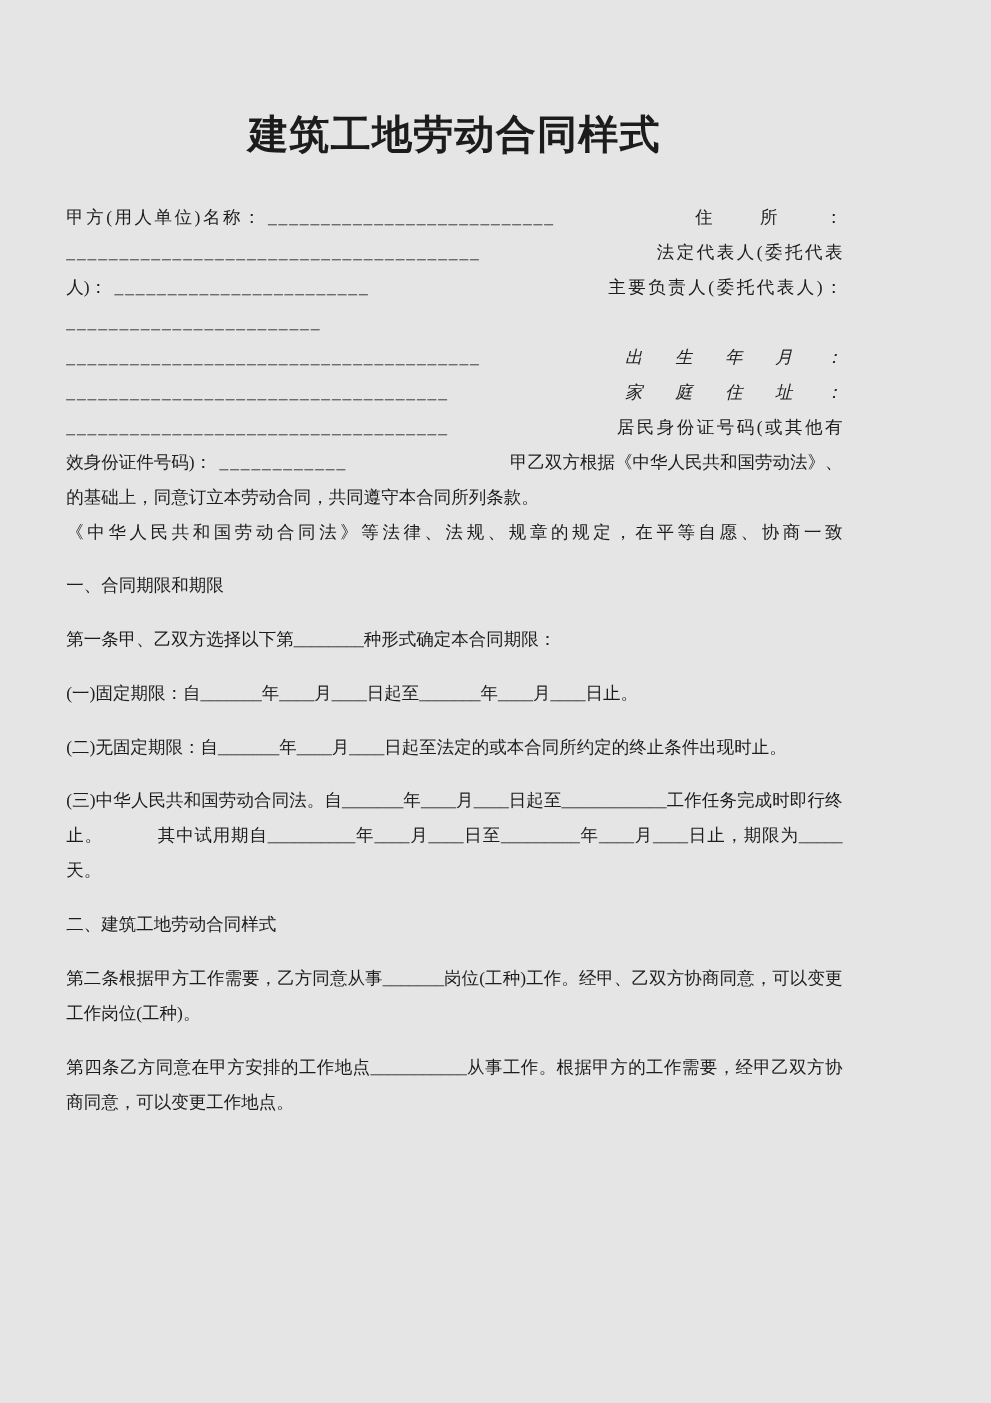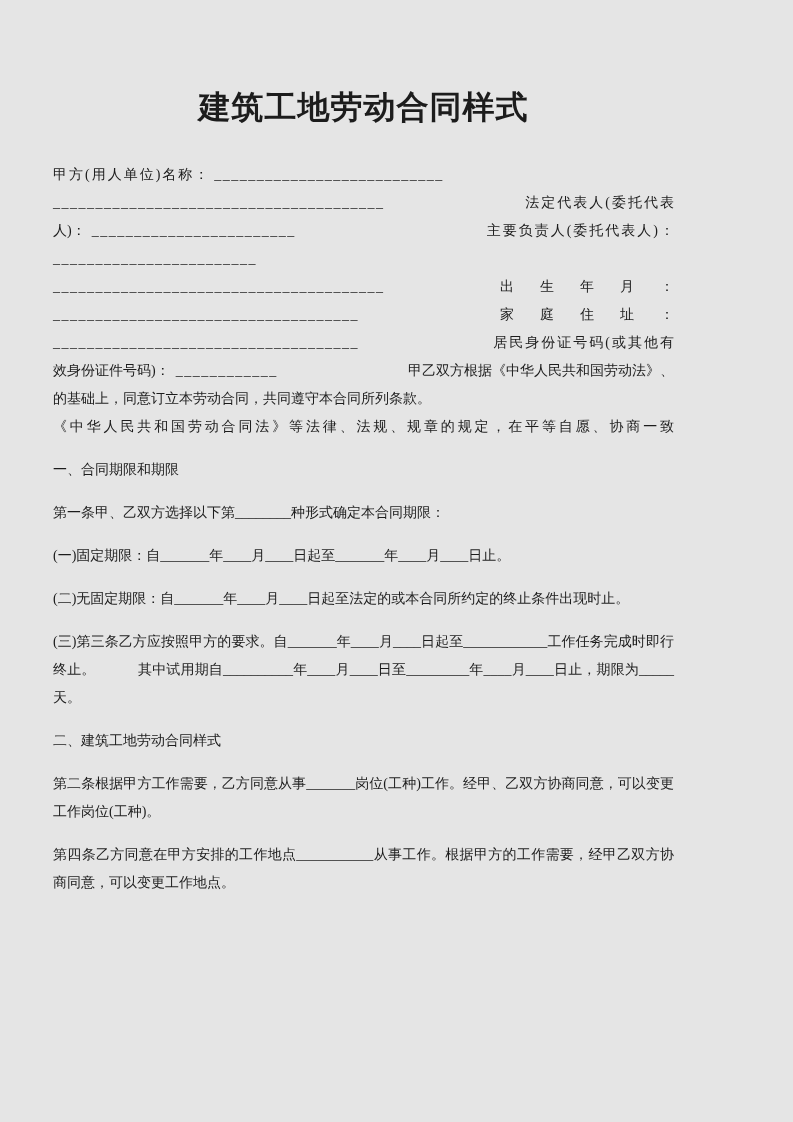--- a/index.html
+++ b/index.html
@@ -22,34 +22,35 @@
   .grp{white-space:nowrap;}
   .grp .blank{margin-left:6px;}
   .blank{letter-spacing:1.5px;color:#1c1c1c;}
   .itext{line-height:28px;}
   .just{text-align:justify;text-align-last:justify;}
   .para{margin:0 0 15px 0;line-height:28px;text-align:justify;}
   
   .lsa{letter-spacing:2px;margin-right:-2px;}
   .lsb{letter-spacing:6px;margin-right:-6px;}
   .lsc{letter-spacing:55px;margin-right:-55px;}
-  .lsd{letter-spacing:26px;margin-right:-26px;}
+  .lsd{letter-spacing:26px;margin-right:-26px;font-style:italic;}
   .lse{letter-spacing:38px;margin-right:-38px;}
 </style>
 </head>
 <body>
 
 <div class="page">
 
   <h1 class="title">建筑工地劳动合同样式</h1>
 
   <div class="intro">
 
     <div class="frow">
       <span class="grp"><span class="lsa">甲方(用人单位)名称：</span><span class="blank">___________________________</span></span>
+      <span class="lse">住所：</span>
     </div>
 
     <div class="frow">
       <span class="blank">_______________________________________</span>
       <span class="lsa">法定代表人(委托代表</span>
     </div>
 
     <div class="frow">
       <span class="grp"><span>人)：</span><span class="blank">________________________</span></span>
       <span class="lsa">主要负责人(委托代表人)：</span>
@@ -84,21 +85,21 @@
     <div class="itext just">《中华人民共和国劳动合同法》等法律、法规、规章的规定，在平等自愿、协商一致</div>
 
   </div>
 
   <div>
 
     <p class="para">一、合同期限和期限</p>
     <p class="para">第一条甲、乙双方选择以下第________种形式确定本合同期限：</p>
     <p class="para">(一)固定期限：自_______年____月____日起至_______年____月____日止。</p>
     <p class="para">(二)无固定期限：自_______年____月____日起至法定的或本合同所约定的终止条件出现时止。</p>
-    <p class="para">(三)第三条乙方应按照甲方的要求。自_______年____月____日起至____________工作任务完成时即行终止。　　　其中试用期自__________年____月____日至_________年____月____日止，期限为_____天。</p>
+    <p class="para">(三)中华人民共和国劳动合同法。自_______年____月____日起至____________工作任务完成时即行终止。　　　其中试用期自__________年____月____日至_________年____月____日止，期限为_____天。</p>
 
     <p class="para">二、建筑工地劳动合同样式</p>
     <p class="para">第二条根据甲方工作需要，乙方同意从事_______岗位(工种)工作。经甲、乙双方协商同意，可以变更工作岗位(工种)。</p>
     <p class="para">第四条乙方同意在甲方安排的工作地点___________从事工作。根据甲方的工作需要，经甲乙双方协商同意，可以变更工作地点。</p>
 
   </div>
 
 </div>
 
 </body></html>

